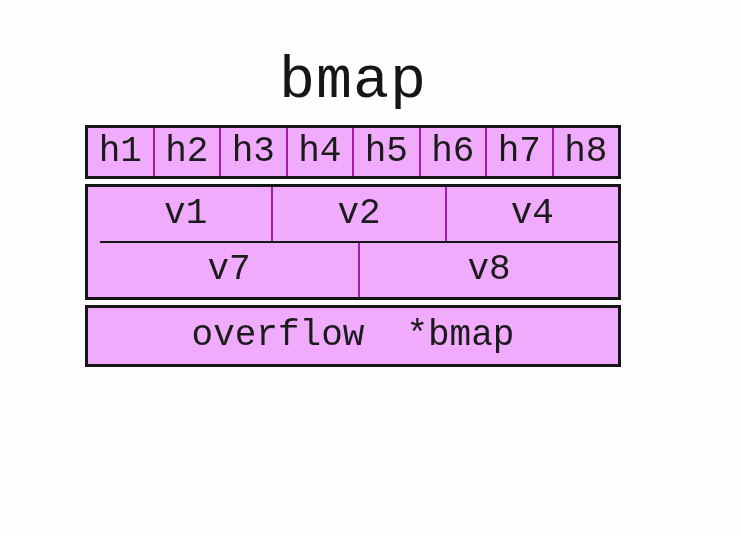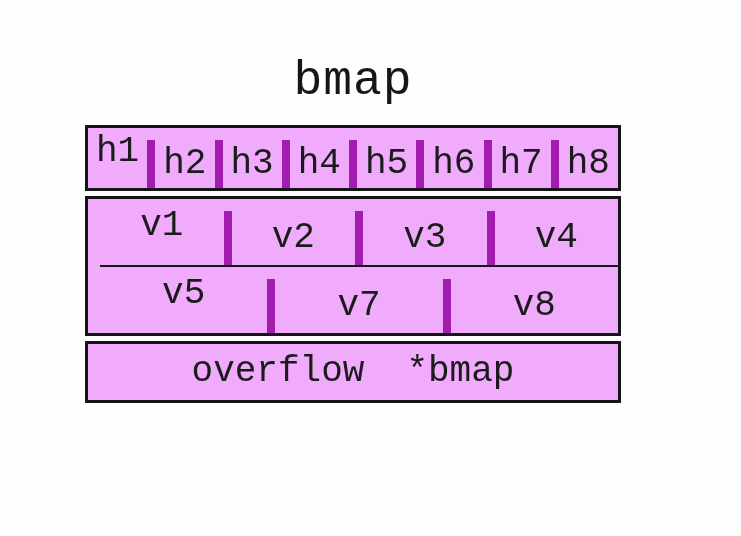--- a/index.html
+++ b/index.html
@@ -18,21 +18,21 @@
   }
   .title {
     position: absolute;
     left: 85px;
     top: 38px;
     width: 536px;
     height: 86px;
     display: flex;
     align-items: center;
     justify-content: center;
-    font-size: 48px;
+    font-size: 60px;
     letter-spacing: 1px;
     color: #161616;
   }
   .stack {
     position: absolute;
     left: 85px;
     top: 125px;
     width: 536px;
   }
   .block {
@@ -55,22 +55,21 @@
   .cell {
     flex: 1 1 0;
     display: flex;
     align-items: center;
     justify-content: center;
     font-size: 36px;
     line-height: 1;
     white-space: nowrap;
   }
   .cell + .cell {
-    border-left: 8px solid #a21caf;
-    margin-top: 12px;
+    border-left: 2px solid #a21caf;
   }
   .header-row .cell { height: 48px; }
   .keys-block .cell,
   .values-block .cell { height: 54px; }
   .overflow-row .cell { height: 56px; }
 
   .overflow-label-gap { display: inline-block; width: 42px; }
 </style>
 </head>
 <body>
@@ -92,25 +91,23 @@
         <div class="cell">h7</div>
         <div class="cell">h8</div>
       </div>
     </div>
 
 
     <div class="block values-block">
       <div class="row">
         <div class="cell">v1</div>
         <div class="cell">v2</div>
-        <div class="cell">v3</div>
         <div class="cell">v4</div>
       </div>
       <div class="row">
-        <div class="cell">v5</div>
         <div class="cell">v7</div>
         <div class="cell">v8</div>
       </div>
     </div>
 
     <div class="block overflow-block">
       <div class="row overflow-row">
         <div class="cell">
           <span>overflow</span>
           <span class="overflow-label-gap"></span>

